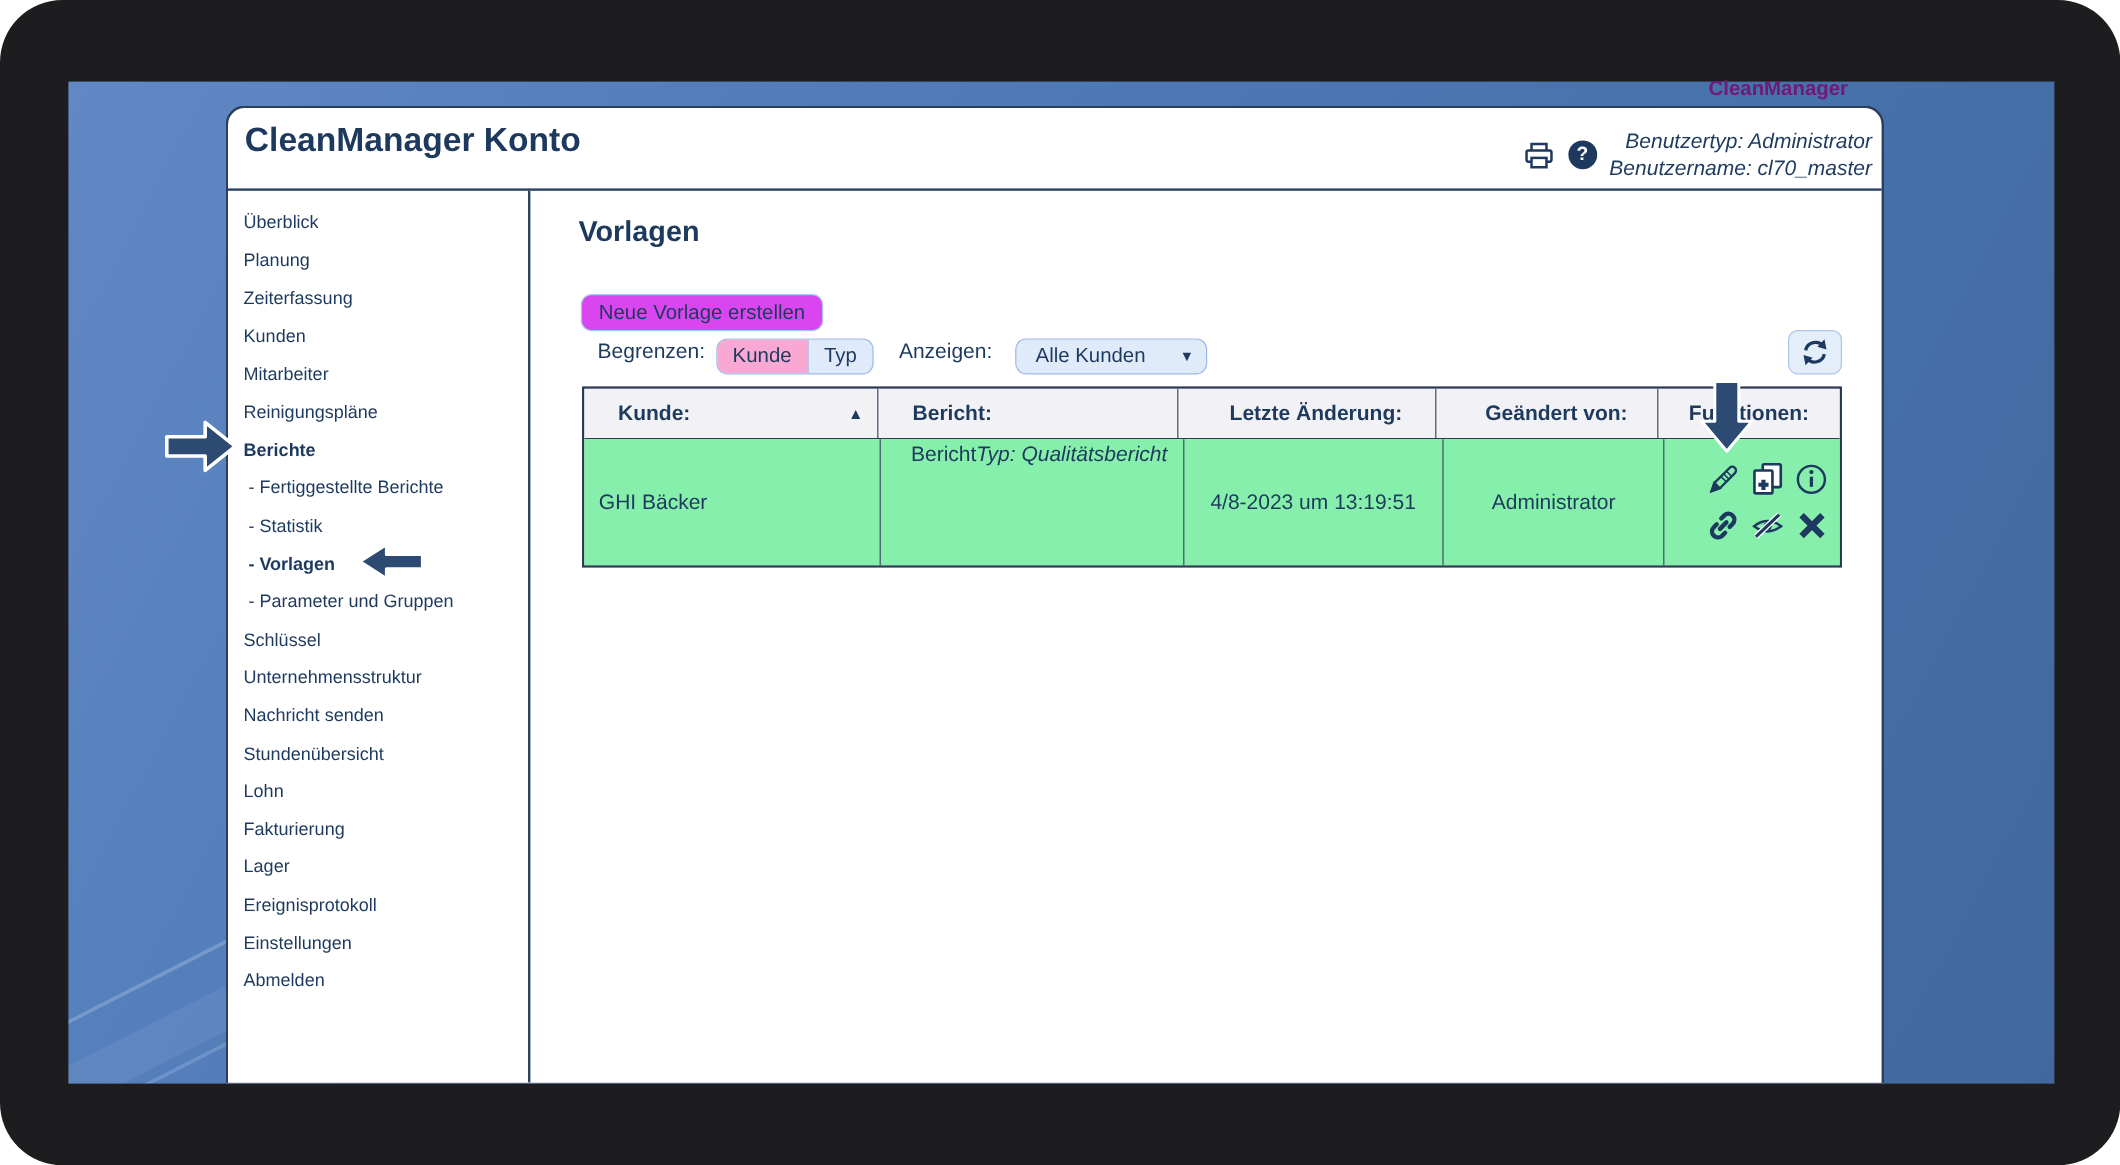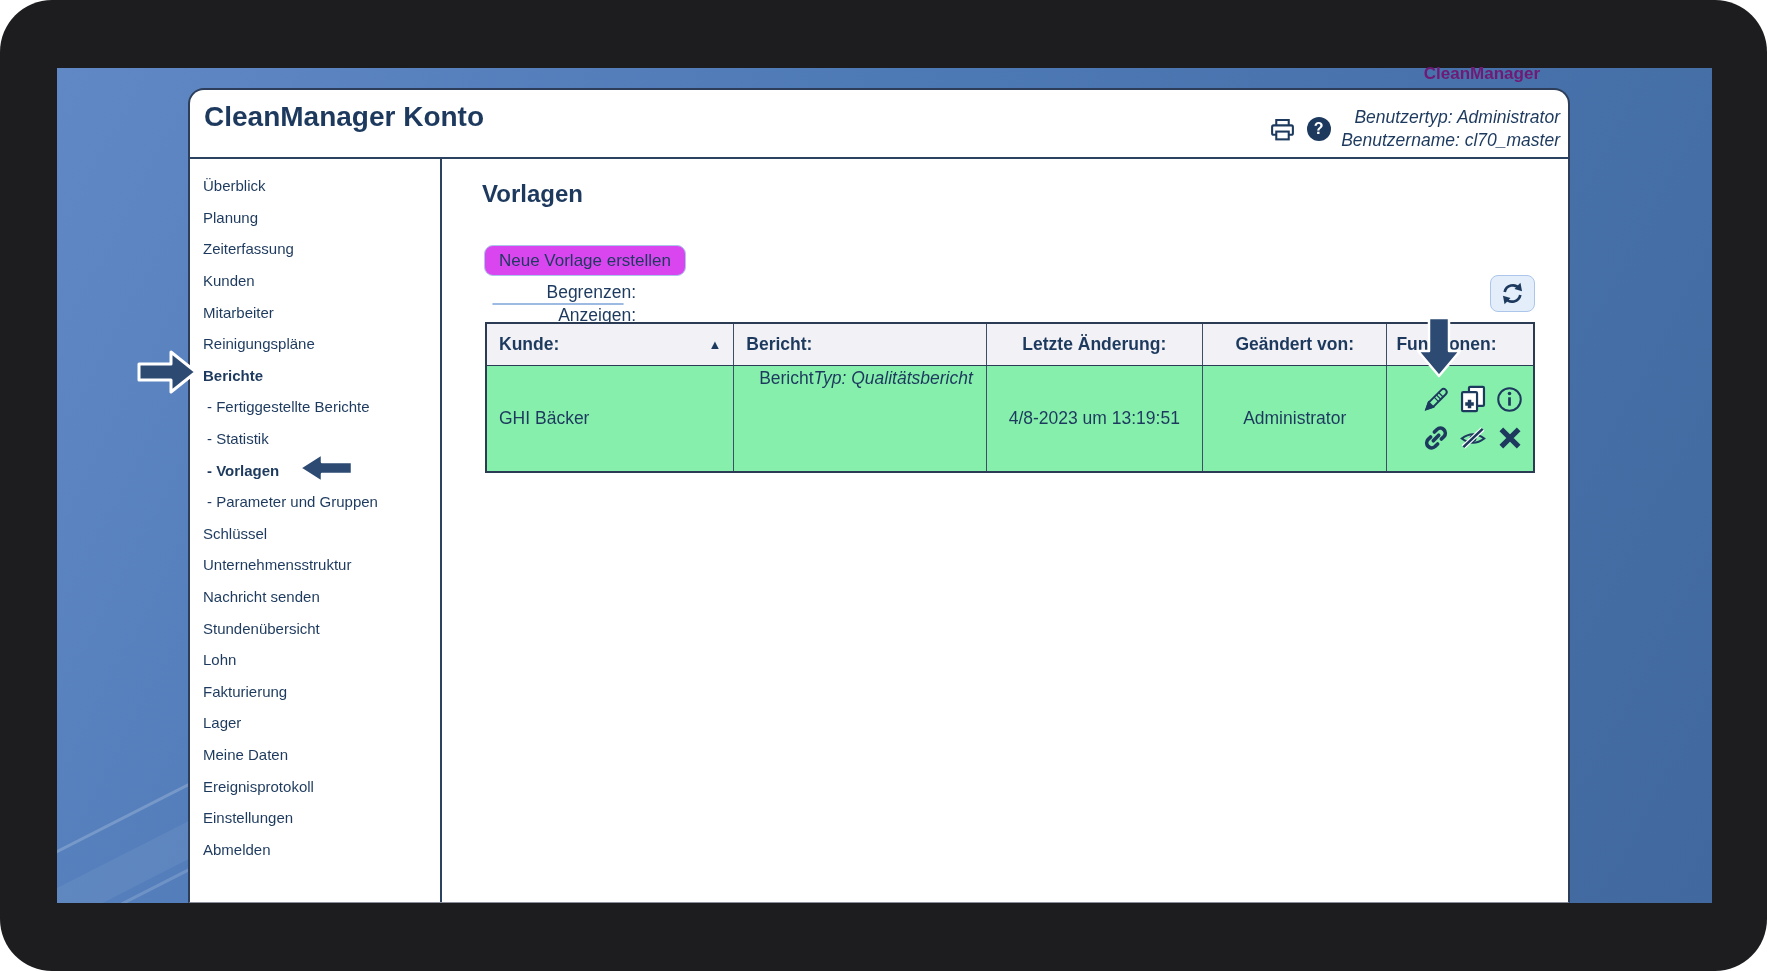--- a/index.html
+++ b/index.html
@@ -40,21 +40,21 @@
   .sidebar-divider{position:absolute;left:250px;top:69px;bottom:0;width:2px;background:#2c4261;}
 
   
   .main{position:absolute;left:252px;top:69px;right:0;bottom:0;}
   .main-heading{position:absolute;left:24px;top:5px;margin:16px;font-size:24px;font-weight:bold;}
 
   .btn-new{position:absolute;left:42px;top:86px;width:202px;height:31px;background:#d946ef;
            border:1.5px solid #abc6ea;border-radius:9px;color:#1d3a5e;font-size:17px;
            display:flex;align-items:center;justify-content:center;box-sizing:border-box;cursor:pointer;}
 
-  .controls{position:absolute;left:33px;top:123px;height:31px;display:flex;align-items:flex-end;flex-direction:column;}
+  .controls{position:absolute;left:56px;top:123px;height:31px;display:flex;align-items:flex-start;}
   .ctl-label{font-size:17.5px;margin-right:9px;}
   .segment{display:flex;height:30px;border:1.5px solid #9dbbe2;border-radius:9px;overflow:hidden;
            background:#dfeafa;box-sizing:border-box;margin-right:21px;}
   .seg-opt{padding:0 13px;display:flex;align-items:center;font-size:17px;cursor:pointer;}
   .seg-opt.selected{background:#f9a8d4;border-right:1.5px solid #9dbbe2;border-radius:8px 0 0 8px;}
   .dropdown{display:flex;align-items:center;justify-content:space-between;width:160px;height:30px;
             border:1.5px solid #9dbbe2;border-radius:9px;background:#dfeafa;box-sizing:border-box;
             padding:0 10px 0 16px;font-size:17px;cursor:pointer;margin-left:10px;gap:19px;}
   .dd-arrow{font-size:12px;color:#1d3a5e;}
 
@@ -62,21 +62,21 @@
                border:1.5px solid #abc6ea;border-radius:8px;display:flex;align-items:center;
                justify-content:center;box-sizing:border-box;cursor:pointer;}
 
   
   .table{position:absolute;left:43px;top:163px;width:1050px;border:2px solid #2b3b54;box-sizing:border-box;}
   .t-header{display:flex;height:41px;background:#f1f1f6;border-bottom:1.5px solid #2b3b54;}
   .t-row{display:flex;height:105px;background:#86efac;}
   .tc{box-sizing:border-box;border-right:1.5px solid #3e4e68;display:flex;align-items:center;font-size:17.5px;}
   .tc:last-child{border-right:none;}
   .c1{width:248px;}.c2{width:253px;}.c3{width:217px;}.c4{width:185px;}.c5{width:146px;}
-  .t-header .tc{font-weight:bold;}
+  .t-header .tc{font-weight:bold;margin-left:16px;}
   .t-header .c1{justify-content:space-between;padding:0 12px;}
   .t-header .c2{padding-left:12px;}
   .t-header .c3,.t-header .c4{justify-content:center;}
   .t-header .c5{padding-left:9px;}
   .t-row .c1{padding-left:12px;}
   .t-row .c2{flex-direction:row;align-items:flex-start;justify-content:center;padding-left:12px;line-height:25px;}
   .t-row .c3,.t-row .c4{justify-content:center;}
   .italic{font-style:italic;}
   .sort-asc{font-size:13px;color:#1d3a5e;}
 
@@ -171,23 +171,20 @@
       <div class="nav-item">
           <span>Lohn</span>
         </div>
       <div class="nav-item">
           <span>Fakturierung</span>
         </div>
       <div class="nav-item">
           <span>Lager</span>
         </div>
       <div class="nav-item">
-          <span>Meine Daten</span>
-        </div>
-      <div class="nav-item">
           <span>Ereignisprotokoll</span>
         </div>
       <div class="nav-item">
           <span>Einstellungen</span>
         </div>
       <div class="nav-item">
           <span>Abmelden</span>
         </div>
     </div>
     <div class="sidebar-divider"></div>

